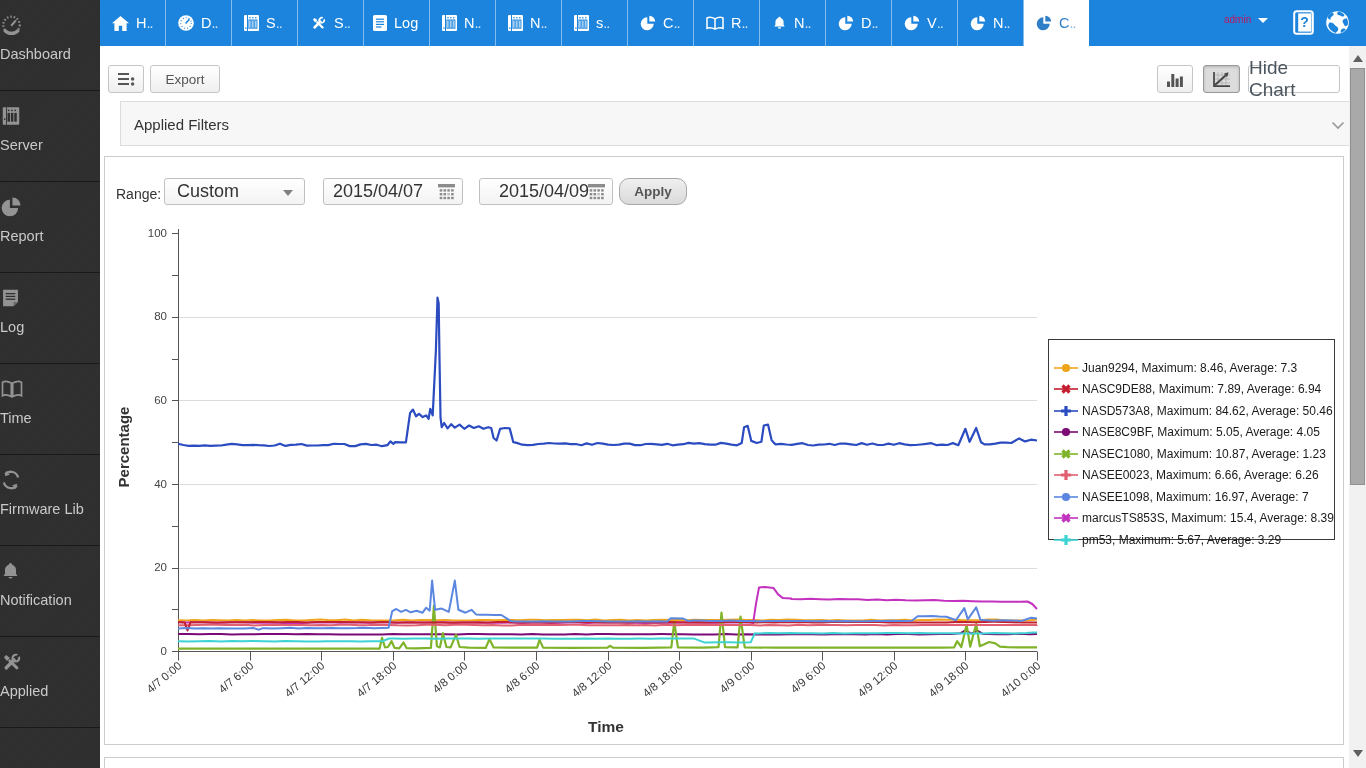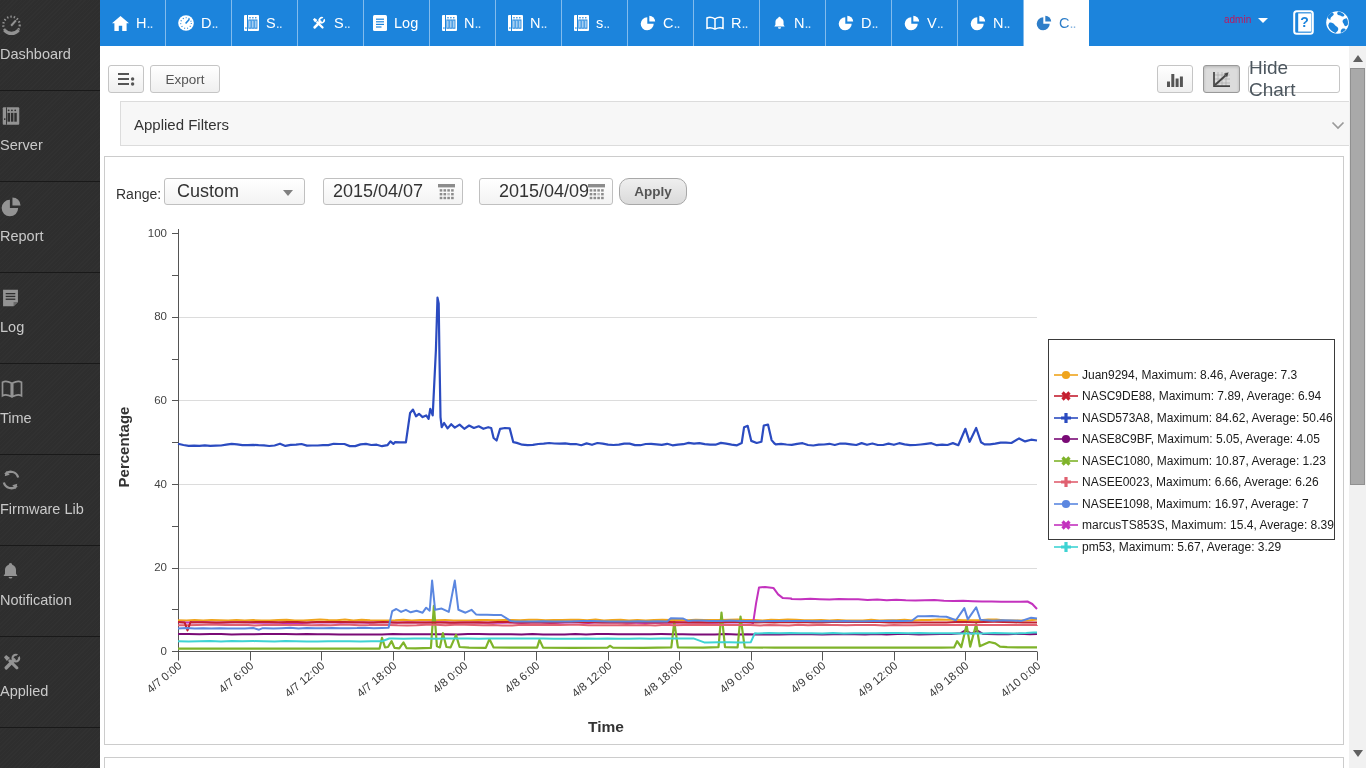--- a/index.html
+++ b/index.html
@@ -26,21 +26,21 @@
  border:1px solid #dcdcdc}
 #applied span{position:absolute;left:13px;top:14px;font-size:15px;color:#333}
 #chartpanel{position:absolute;left:104px;top:156px;width:1240px;height:589px;border:1px solid #ccc;background:#fff}
 #rangelab{position:absolute;left:116px;top:186px;font-size:14px;color:#333}
 .field{position:absolute;top:178px;height:27px;border:1px solid #c0c0c0;border-radius:3px;
  background:linear-gradient(#fff,#f3f3f3);font-size:18px;color:#333;display:flex;align-items:center}
 #apply{position:absolute;left:619px;top:178px;width:68px;height:27px;background:linear-gradient(#efefef,#dadada);
  border:1px solid #a8a8a8;border-radius:10px;font-size:13.5px;font-weight:bold;color:#555;
  display:flex;align-items:center;justify-content:center}
 #legend{left:1048px;top:339px;width:287px;height:201px;background:#fff;border:1px solid #3a3a3a;
- padding:24px 0 0 5px}
+ padding:17px 0 0 5px}
 .lrow{display:flex;align-items:center;height:21.5px}
 .lrow span{margin-left:4px;font-size:12px;color:#1a1a1a;white-space:nowrap}
 #botpanel{position:absolute;left:104px;top:757px;width:1240px;height:30px;border:1px solid #ccc;background:#fff}
 #sbar{position:absolute;left:1349px;top:46px;width:17px;height:722px;background:#f1f1f1}
 #sthumb{position:absolute;left:1350px;top:68px;width:15px;height:417px;background:#a9a9a9;border:1px solid #909090}
 .tri-u{position:absolute;left:1353px;top:55px;width:0;height:0;border-left:5px solid transparent;
  border-right:5px solid transparent;border-bottom:7px solid #606060}
 .tri-d{position:absolute;left:1353px;top:750px;width:0;height:0;border-left:5px solid transparent;
  border-right:5px solid transparent;border-top:7px solid #606060}
 </style></head>

